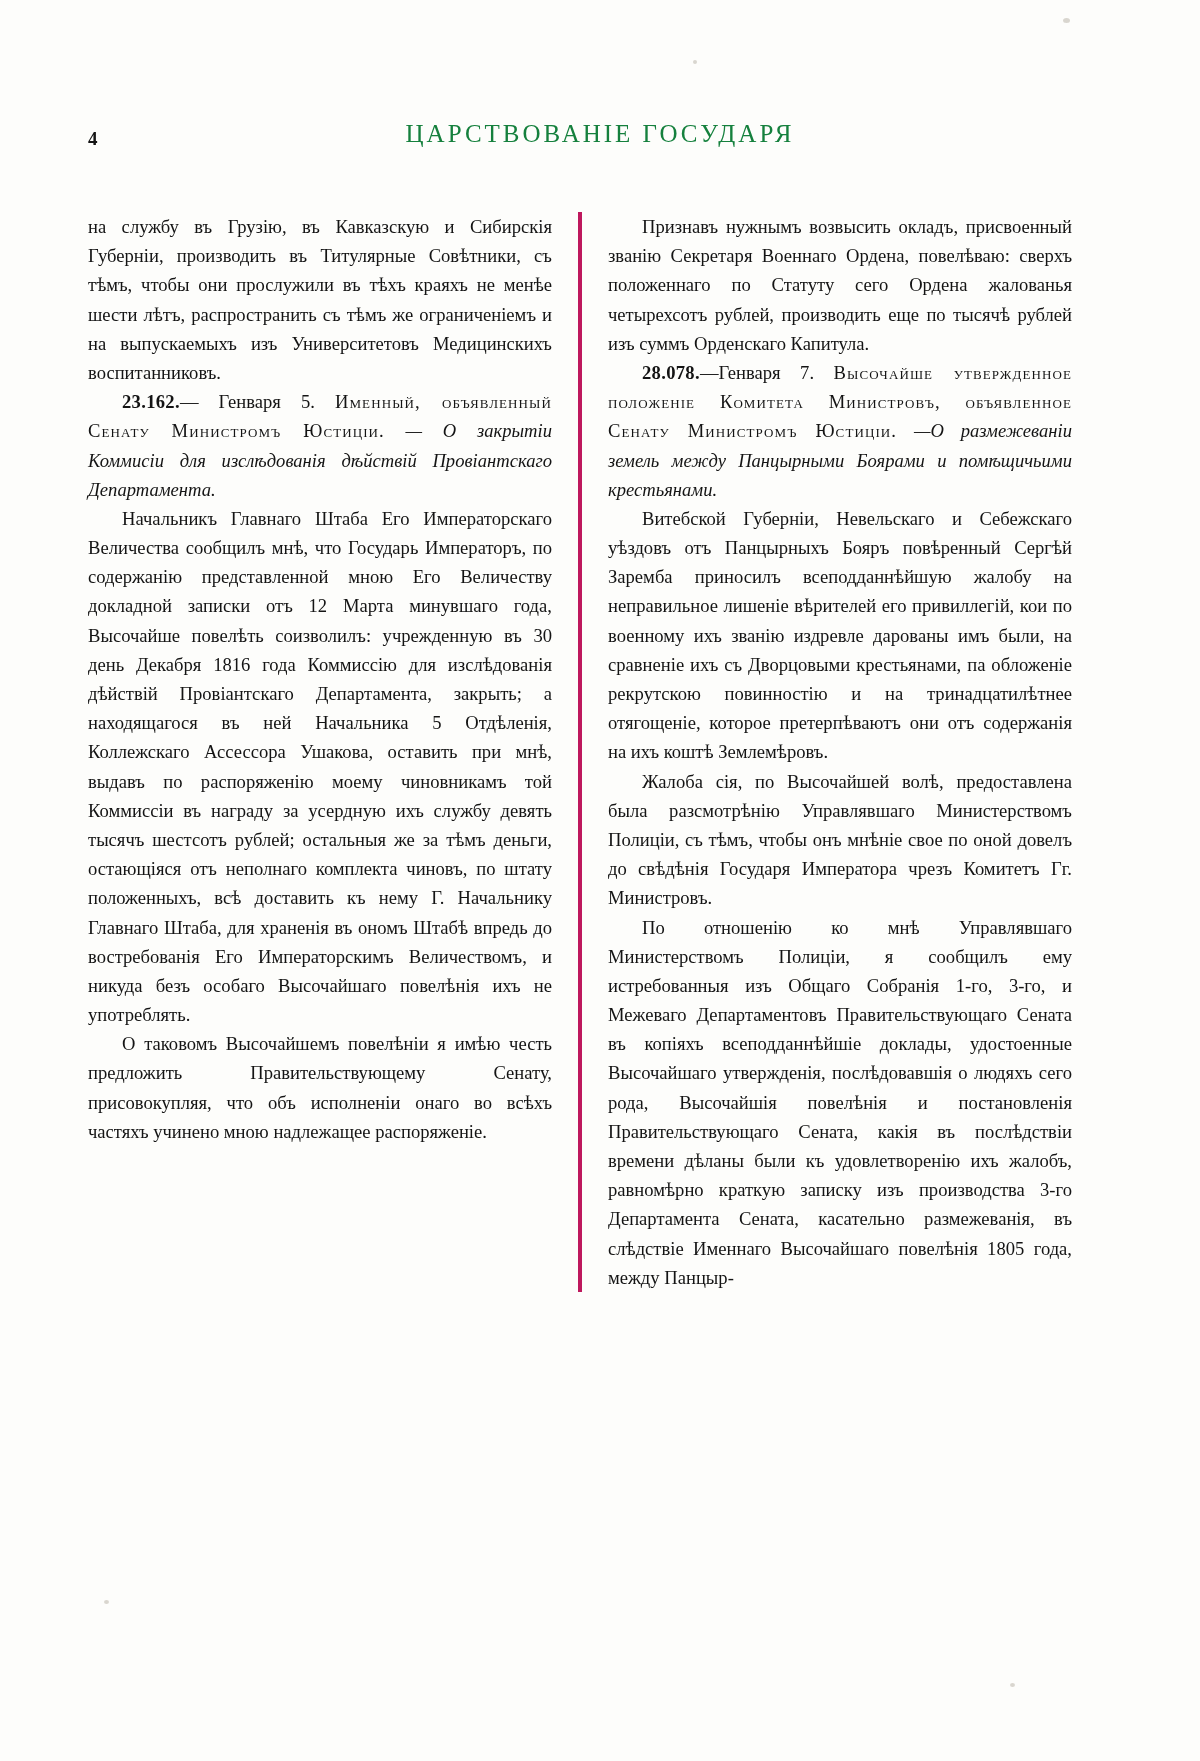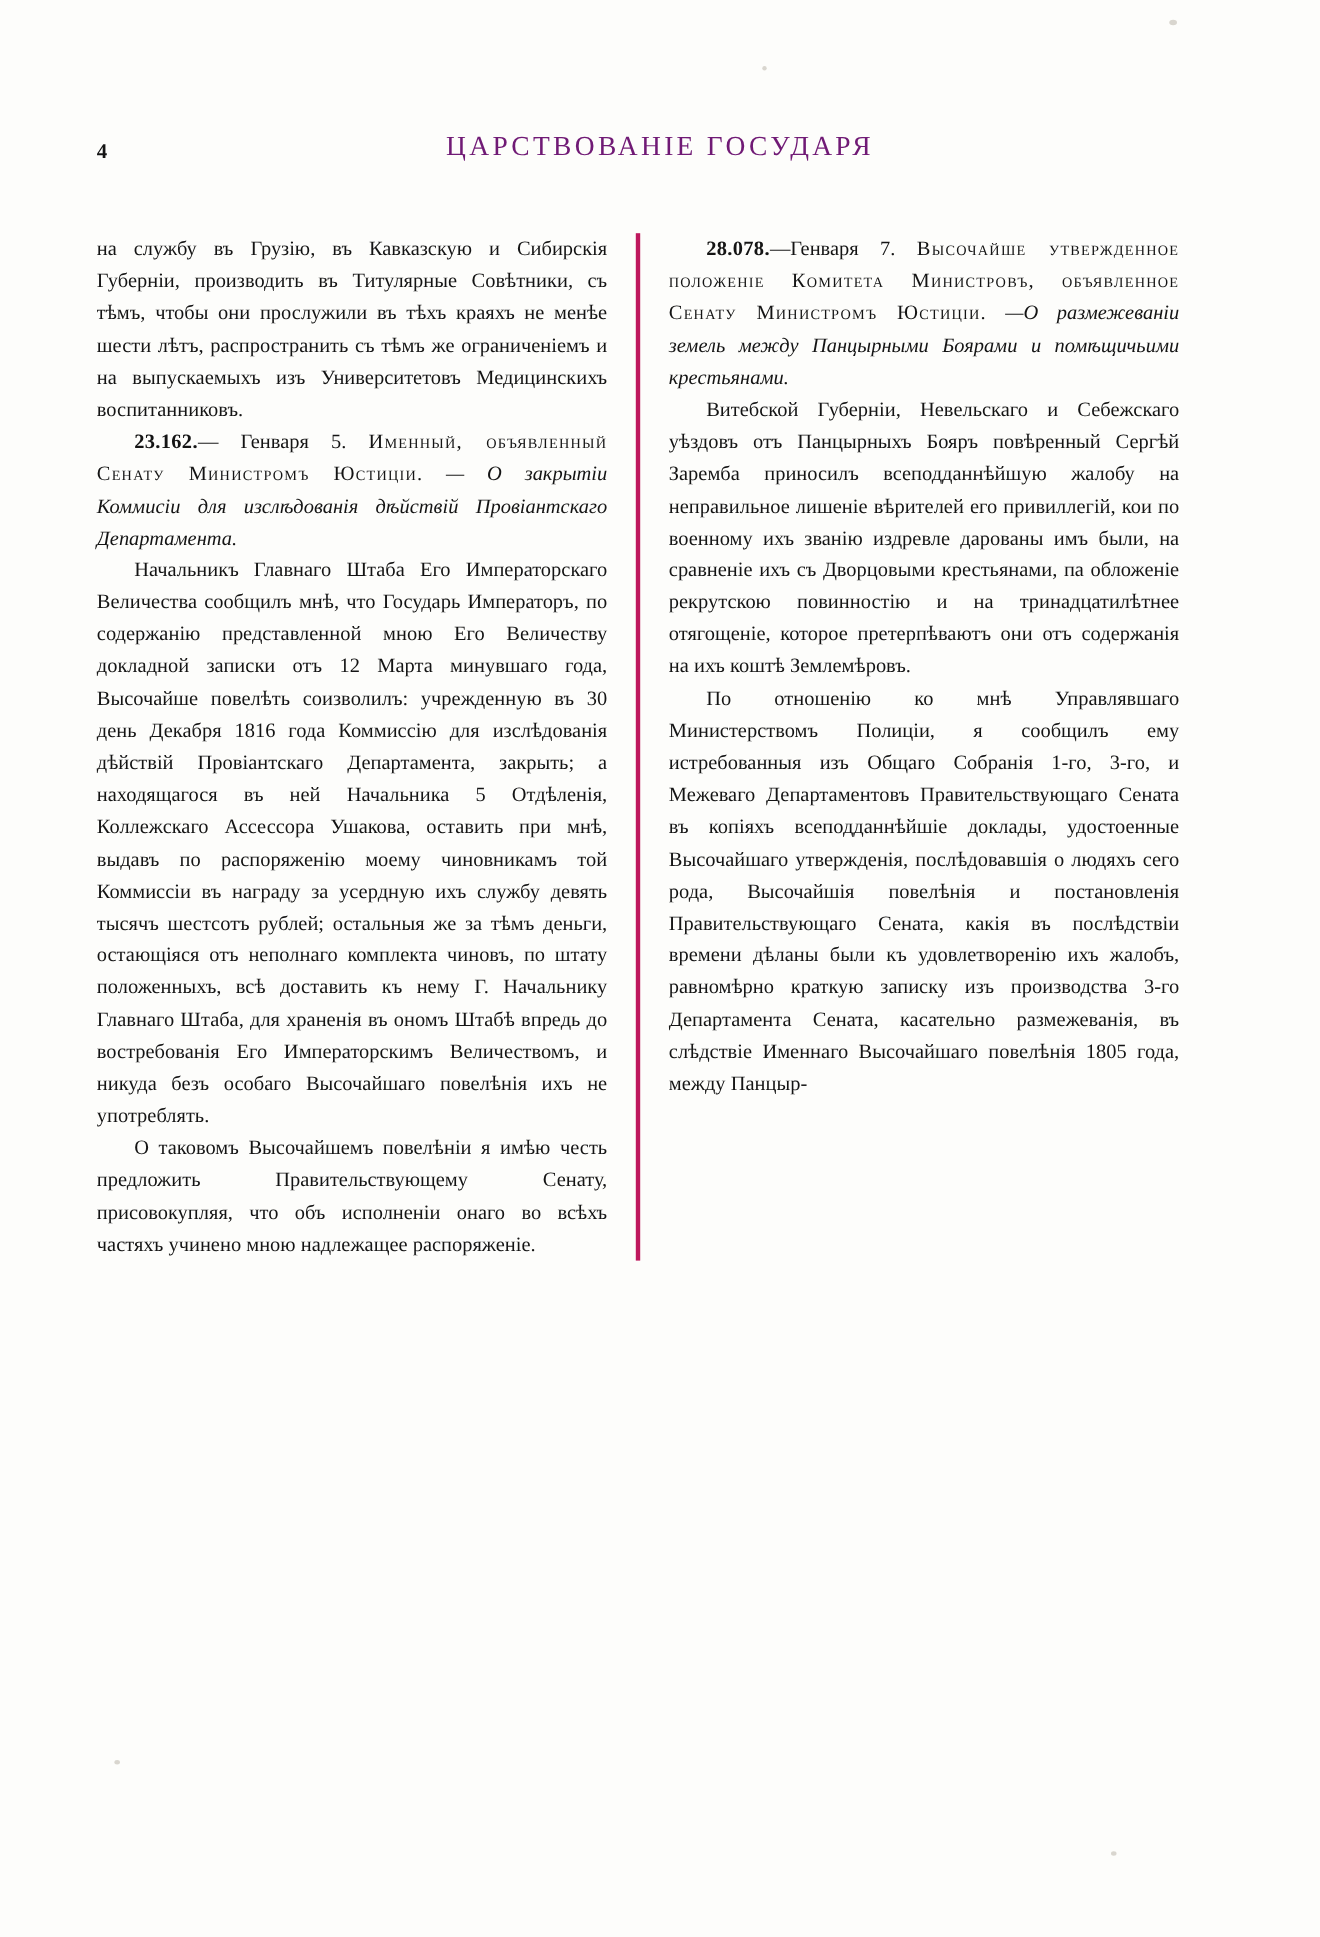--- a/index.html
+++ b/index.html
@@ -26,21 +26,21 @@
   }
   .running-head {
     position: absolute;
     left: 0;
     right: 0;
     top: 120px;
     text-align: center;
     font-size: 25px;
     letter-spacing: 3px;
     font-family: "Liberation Serif", serif;
-    color: #701a75;
+    color: #15803d;
   }
   .year {
     position: absolute;
     left: 0;
     right: 0;
     top: 165px;
     text-align: center;
     font-size: 20px;
     letter-spacing: 1px;
   }
@@ -118,28 +118,30 @@
 
       <p class="indent">Начальникъ Главнаго Штаба Его Императорскаго Величества сообщилъ мнѣ, что Государь Императоръ, по содержанію представленной мною Его Величеству докладной записки отъ 12 Марта минувшаго года, Высочайше повелѣть соизволилъ: учрежденную въ 30 день Декабря 1816 года Коммиссію для изслѣдованія дѣйствій Провіантскаго Департамента, закрыть; а находящагося въ ней Начальника 5 Отдѣленія, Коллежскаго Ассессора Ушакова, оставить при мнѣ, выдавъ по распоряженію моему чиновникамъ той Коммиссіи въ награду за усердную ихъ службу девять тысячъ шестсотъ рублей; остальныя же за тѣмъ деньги, остающіяся отъ неполнаго комплекта чиновъ, по штату положенныхъ, всѣ доставить къ нему Г. Начальнику Главнаго Штаба, для храненія въ ономъ Штабѣ впредь до востребованія Его Императорскимъ Величествомъ, и никуда безъ особаго Высочайшаго повелѣнія ихъ не употреблять.</p>
 
       <p class="indent">О таковомъ Высочайшемъ повелѣніи я имѣю честь предложить Правительствующему Сенату, присовокупляя, что объ исполненіи онаго во всѣхъ частяхъ учинено мною надлежащее распоряженіе.</p>
 
 
     </div>
 
     <div class="col right">
 
+      <p class="indent">Признавъ нужнымъ возвысить окладъ, присвоенный званію Секретаря Военнаго Ордена, повелѣваю: сверхъ положеннаго по Статуту сего Ордена жалованья четырехсотъ рублей, производить еще по тысячѣ рублей изъ суммъ Орденскаго Капитула.</p>
 
       <p class="indent">
         <span class="act-no">28.078.</span><span>—Генваря 7.</span>
         <span class="smallcaps">Высочайше утвержденное положеніе Комитета Министровъ, объявленное Сенату Министромъ Юстиціи.</span>
         <span class="ital">—О размежеваніи земель между Панцырными Боярами и помѣщичьими крестьянами.</span>
       </p>
 
       <p class="indent">Витебской Губерніи, Невельскаго и Себежскаго уѣздовъ отъ Панцырныхъ Бояръ повѣренный Сергѣй Заремба приносилъ всеподданнѣйшую жалобу на неправильное лишеніе вѣрителей его привиллегій, кои по военному ихъ званію издревле дарованы имъ были, на сравненіе ихъ съ Дворцовыми крестьянами, па обложеніе рекрутскою повинностію и на тринадцатилѣтнее отягощеніе, которое претерпѣваютъ они отъ содержанія на ихъ коштѣ Землемѣровъ.</p>
 
+      <p class="indent">Жалоба сія, по Высочайшей волѣ, предоставлена была разсмотрѣнію Управлявшаго Министерствомъ Полиціи, съ тѣмъ, чтобы онъ мнѣніе свое по оной довелъ до свѣдѣнія Государя Императора чрезъ Комитетъ Гг. Министровъ.</p>
 
       <p class="indent">По отношенію ко мнѣ Управлявшаго Министерствомъ Полиціи, я сообщилъ ему истребованныя изъ Общаго Собранія 1-го, 3-го, и Межеваго Департаментовъ Правительствующаго Сената въ копіяхъ всеподданнѣйшіе доклады, удостоенные Высочайшаго утвержденія, послѣдовавшія о людяхъ сего рода, Высочайшія повелѣнія и постановленія Правительствующаго Сената, какія въ послѣдствіи времени дѣланы были къ удовлетворенію ихъ жалобъ, равномѣрно краткую записку изъ производства 3-го Департамента Сената, касательно размежеванія, въ слѣдствіе Именнаго Высочайшаго повелѣнія 1805 года, между Панцыр-</p>
 
     </div>
 
   </div>
 </div>
 
 </body></html>

